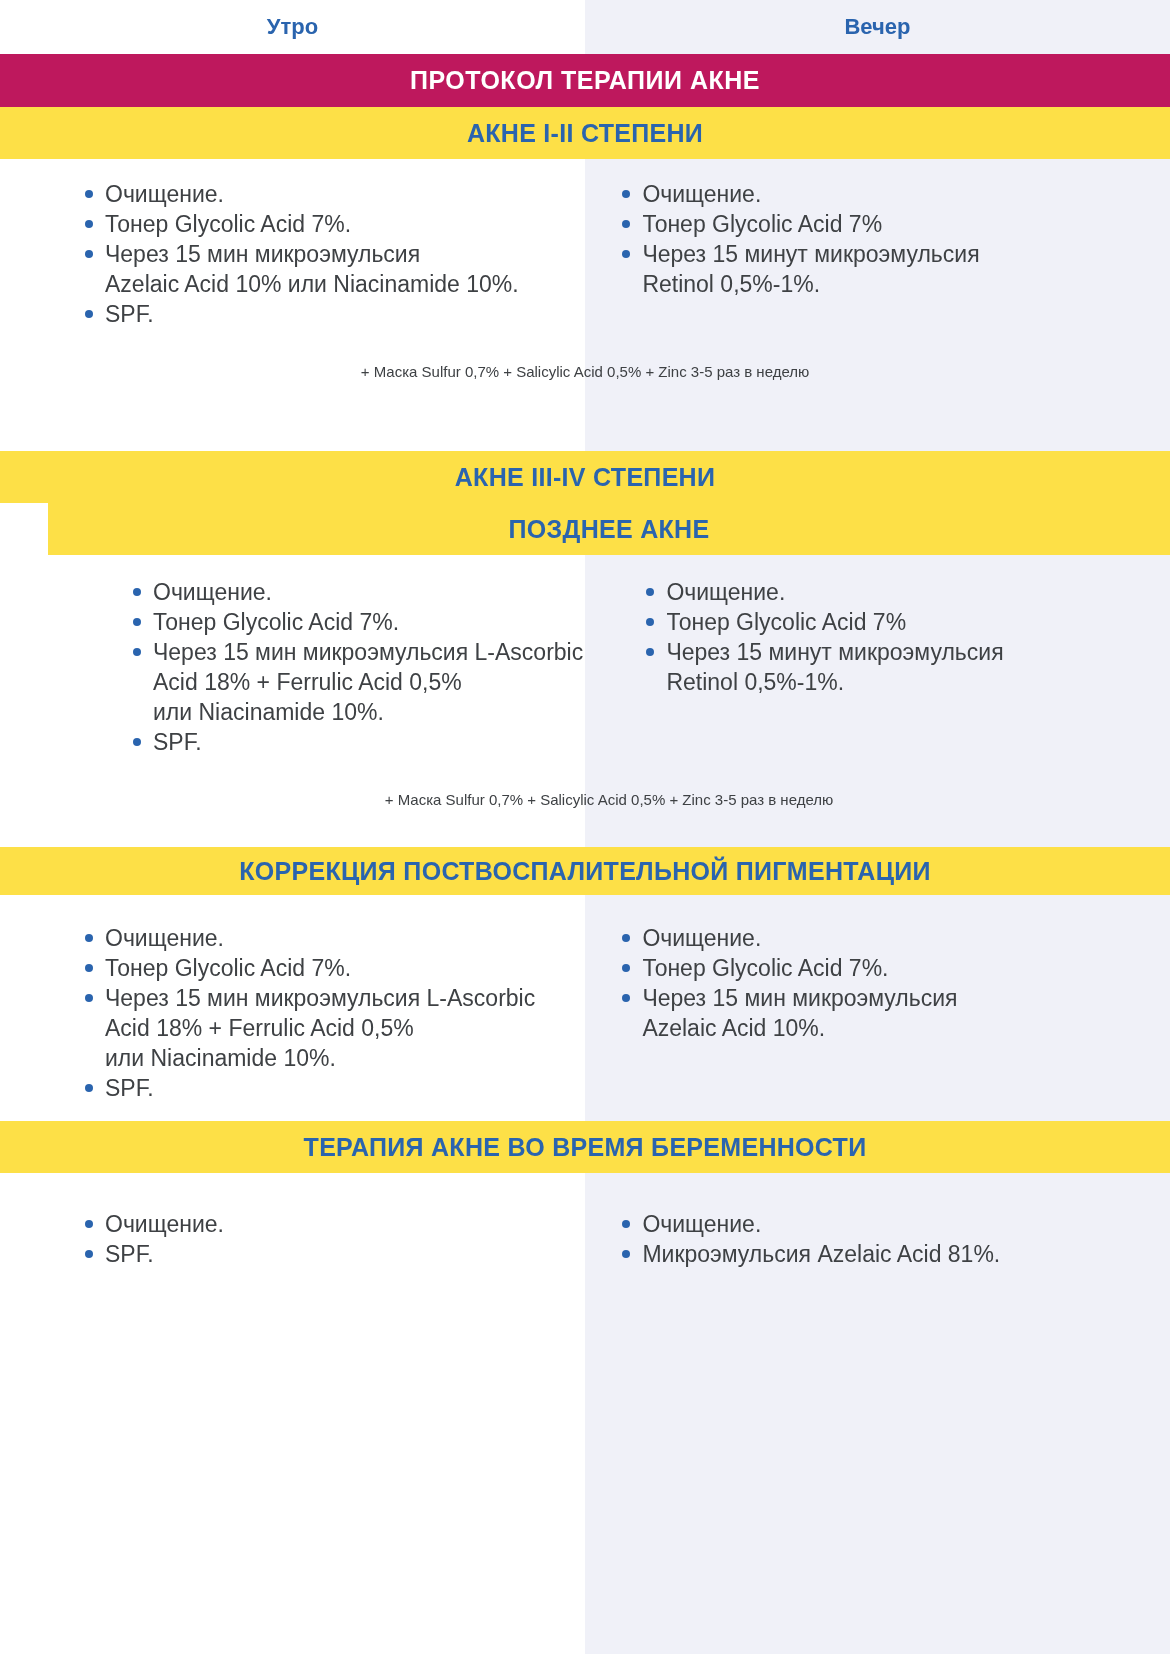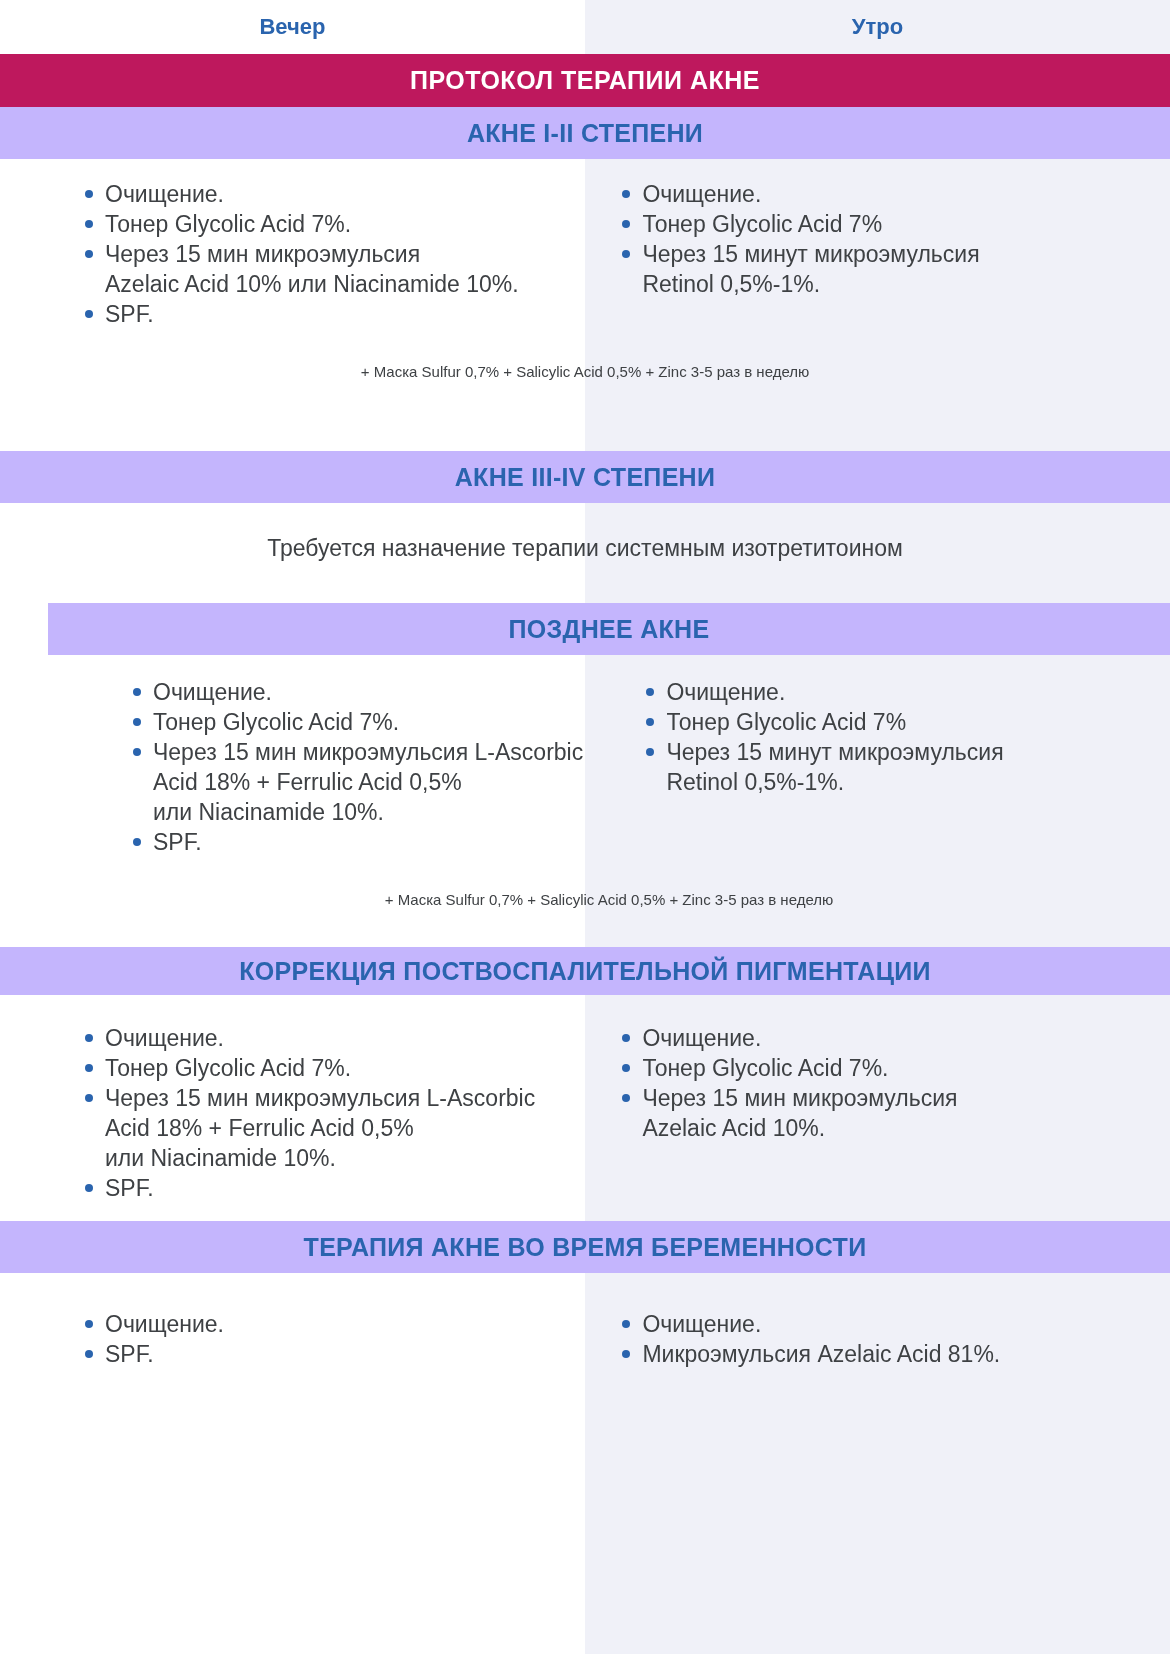--- a/index.html
+++ b/index.html
@@ -39,21 +39,21 @@
     font-weight: bold;
     font-size: 25px;
     letter-spacing: 0.5px;
     display: flex;
     align-items: center;
     justify-content: center;
   }
 
   .band {
     height: 52px;
-    background: #c4b5fd;
+    background: #fde047;
     color: #2a64ae;
     font-weight: bold;
     font-size: 25px;
     letter-spacing: 0.3px;
     display: flex;
     align-items: center;
     justify-content: center;
   }
   .band.short { height: 48px; }
 
@@ -108,22 +108,22 @@
 </style>
 </head>
 <body>
 
 <div class="page">
   <div class="right-col-bg"></div>
 
   <div class="content">
 
     <div class="top-row">
+      <div class="half">Утро</div>
       <div class="half">Вечер</div>
-      <div class="half">Утро</div>
     </div>
 
     <div class="title-band">ПРОТОКОЛ ТЕРАПИИ АКНЕ</div>
 
     <section class="sec1">
       <div class="band">АКНЕ I-II СТЕПЕНИ</div>
       <div class="cols">
         <div class="col morning">
           <ul class="protocol">
             <li>Очищение.</li>
@@ -140,21 +140,20 @@
             <li>Через 15 минут микроэмульсия
 Retinol 0,5%-1%.</li>
           </ul>
         </div>
       </div>
       <div class="note">+ Маска Sulfur 0,7% + Salicylic Acid 0,5% + Zinc 3-5 раз в неделю</div>
     </section>
 
     <section>
       <div class="band">АКНЕ III-IV СТЕПЕНИ</div>
-      <div class="center-text">Требуется назначение терапии системным изотретитоином</div>
     </section>
 
     <section class="sec3">
       <div class="band">ПОЗДНЕЕ АКНЕ</div>
       <div class="cols pad22">
         <div class="col morning">
           <ul class="protocol">
             <li>Очищение.</li>
             <li>Тонер Glycolic Acid 7%.</li>
             <li>Через 15 мин микроэмульсия L-Ascorbic

